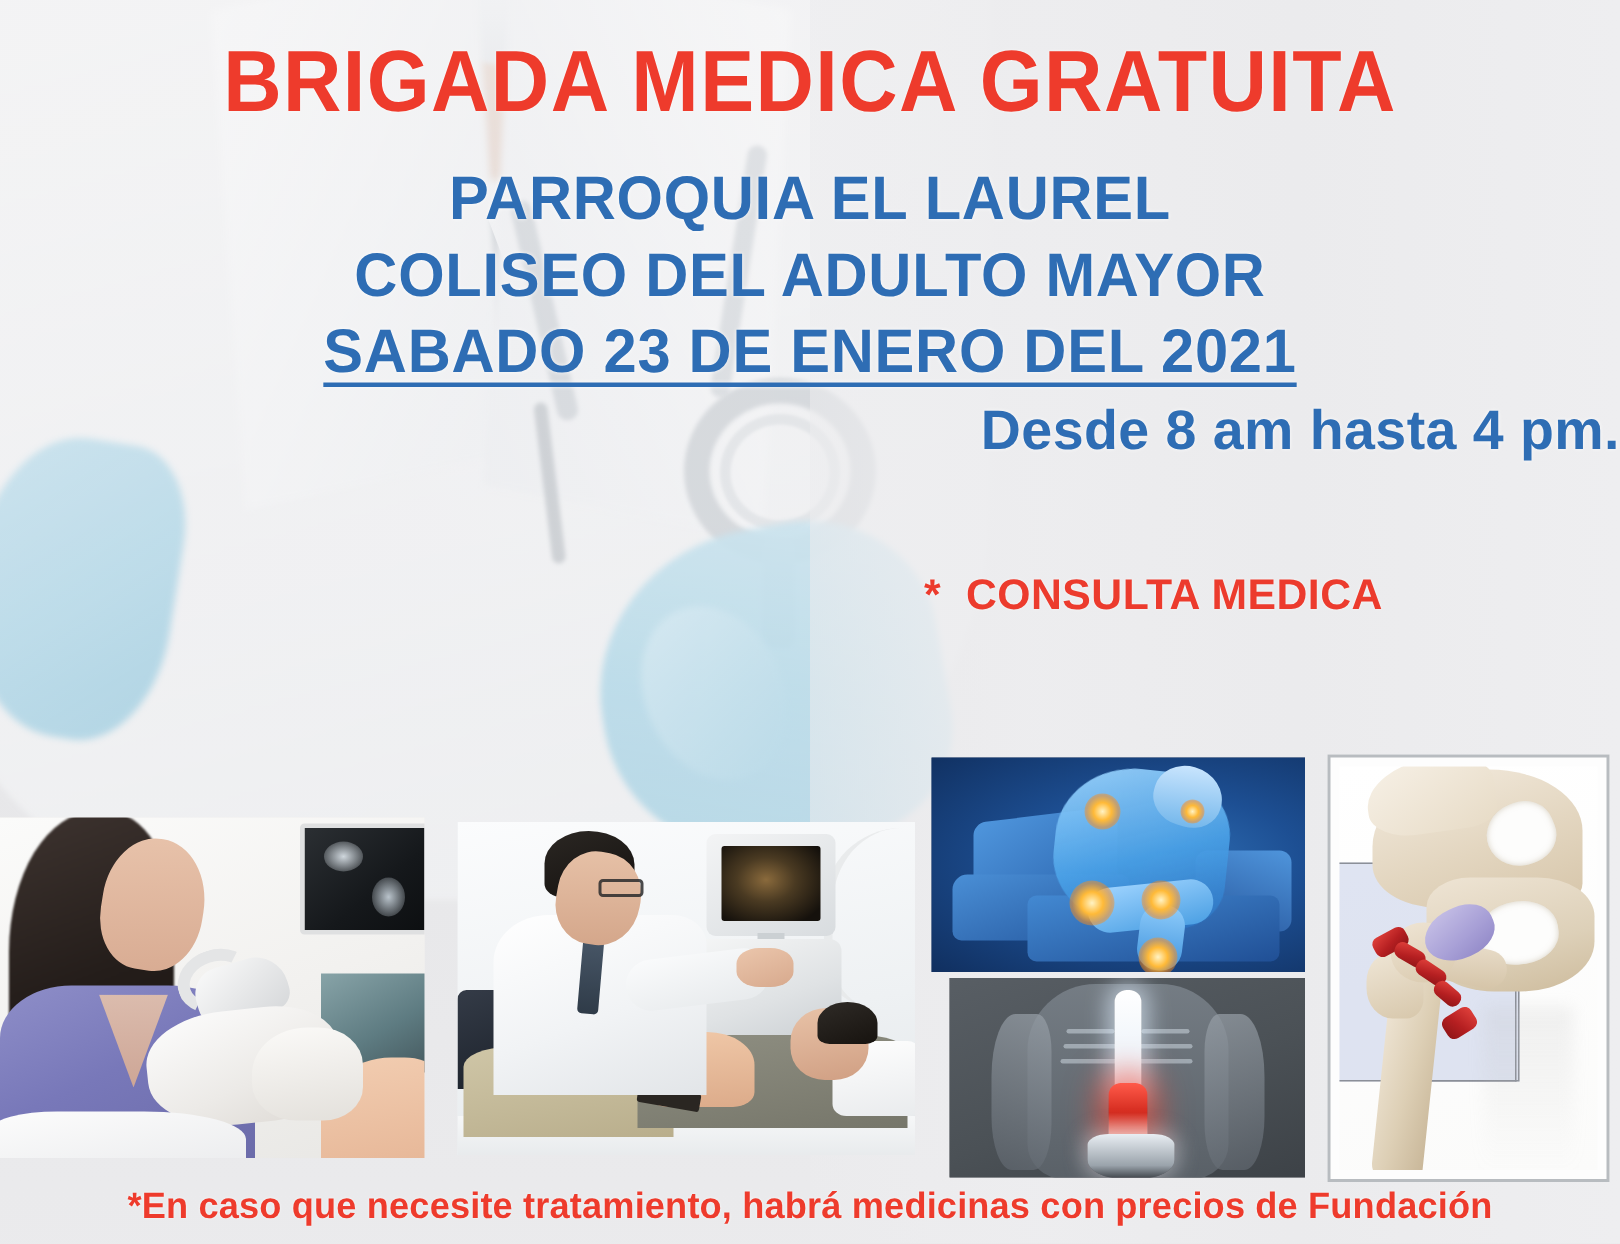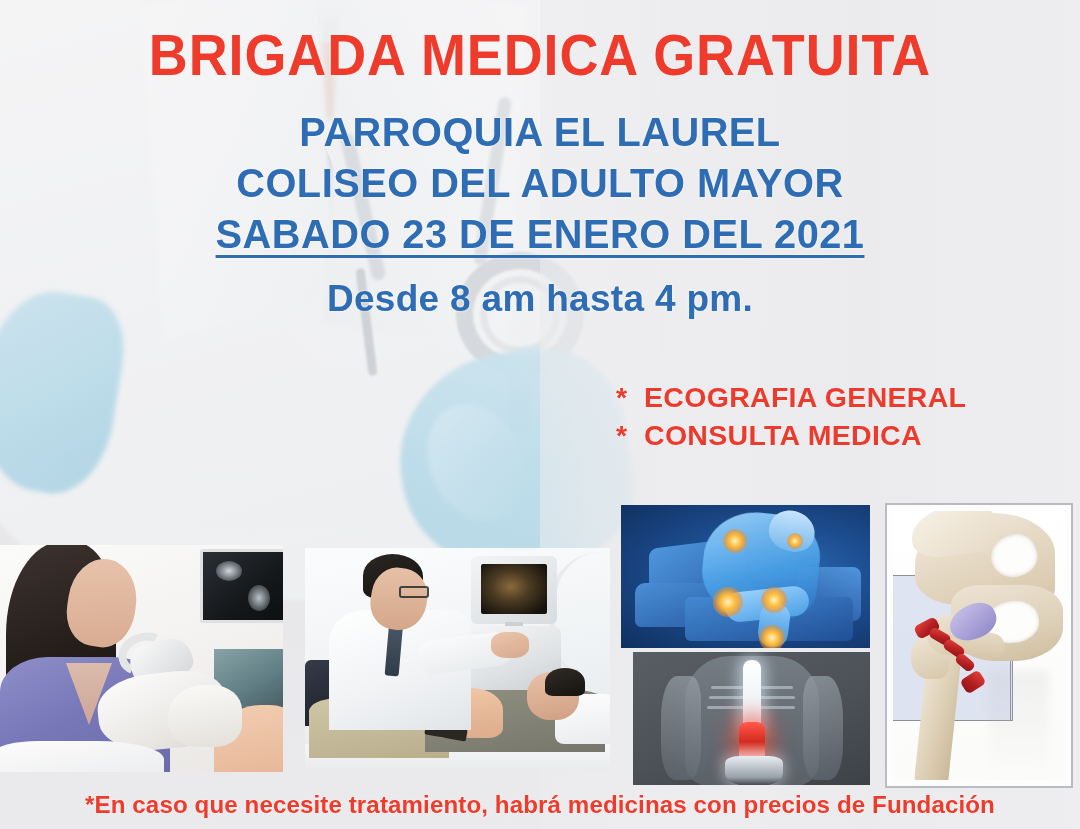--- a/index.html
+++ b/index.html
@@ -138,21 +138,21 @@
     text-shadow:0 0 3px rgba(255,255,255,.8);
   }
   .ev-line {
     font-size:41px; line-height:51px; letter-spacing:.5px;
     transform:scaleX(.97);
     white-space:nowrap;
   }
   .ev-line.underlined { text-decoration:underline; text-underline-offset:7px; text-decoration-thickness:3px; }
   .ev-time {
     font-size:37px; line-height:50px; letter-spacing:.3px;
-    margin-top:14px; white-space:nowrap;
+    margin-top:2px; white-space:nowrap;text-align:right;
   }
 
   #services {
     position:absolute; left:616px; top:378px;
     color:#ec3b2d;
     font-weight:bold;
     font-size:28.5px;
     line-height:38px;
     letter-spacing:.3px;
     text-shadow:0 0 2px rgba(255,255,255,.7);
@@ -539,21 +539,20 @@
 <div id="title">BRIGADA MEDICA GRATUITA</div>
 
 <div id="event-block">
   <div class="ev-line">PARROQUIA EL LAUREL</div>
   <div class="ev-line">COLISEO DEL ADULTO MAYOR</div>
   <div class="ev-line underlined">SABADO 23 DE ENERO DEL 2021</div>
   <div class="ev-time">Desde 8 am hasta 4 pm.</div>
 </div>
 
 <div id="services">
-  <span class="srv"><span class="ast">*</span><span>ECOGRAFIA GENERAL</span></span>
   <span class="srv"><span class="ast">*</span><span>CONSULTA MEDICA</span></span>
 </div>
 
 <div class="photo" id="photo-sono-female">
   <div class="pf-wall"></div>
   <div class="pf-monitor"></div>
   <div class="pf-mon-sp1"></div>
   <div class="pf-mon-sp2"></div>
   <div class="pf-machine"></div>
   <div class="pf-belly"></div>

